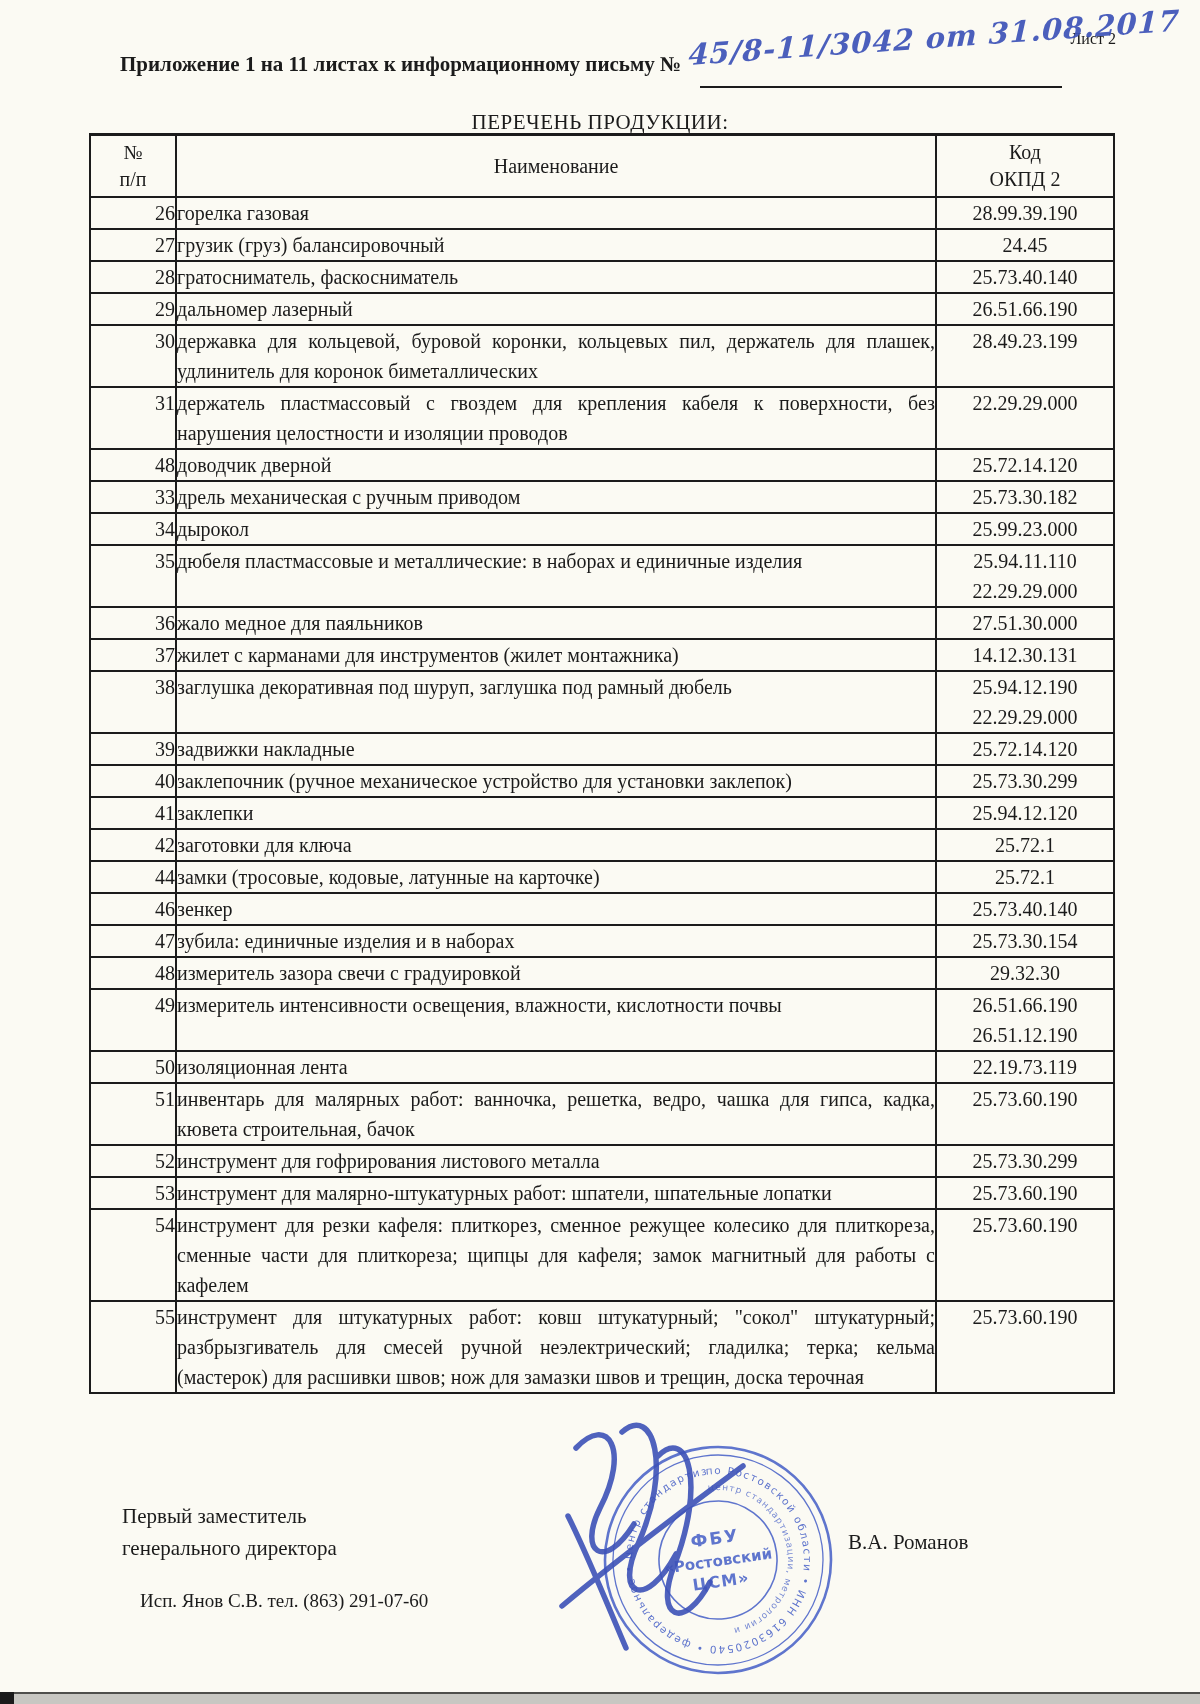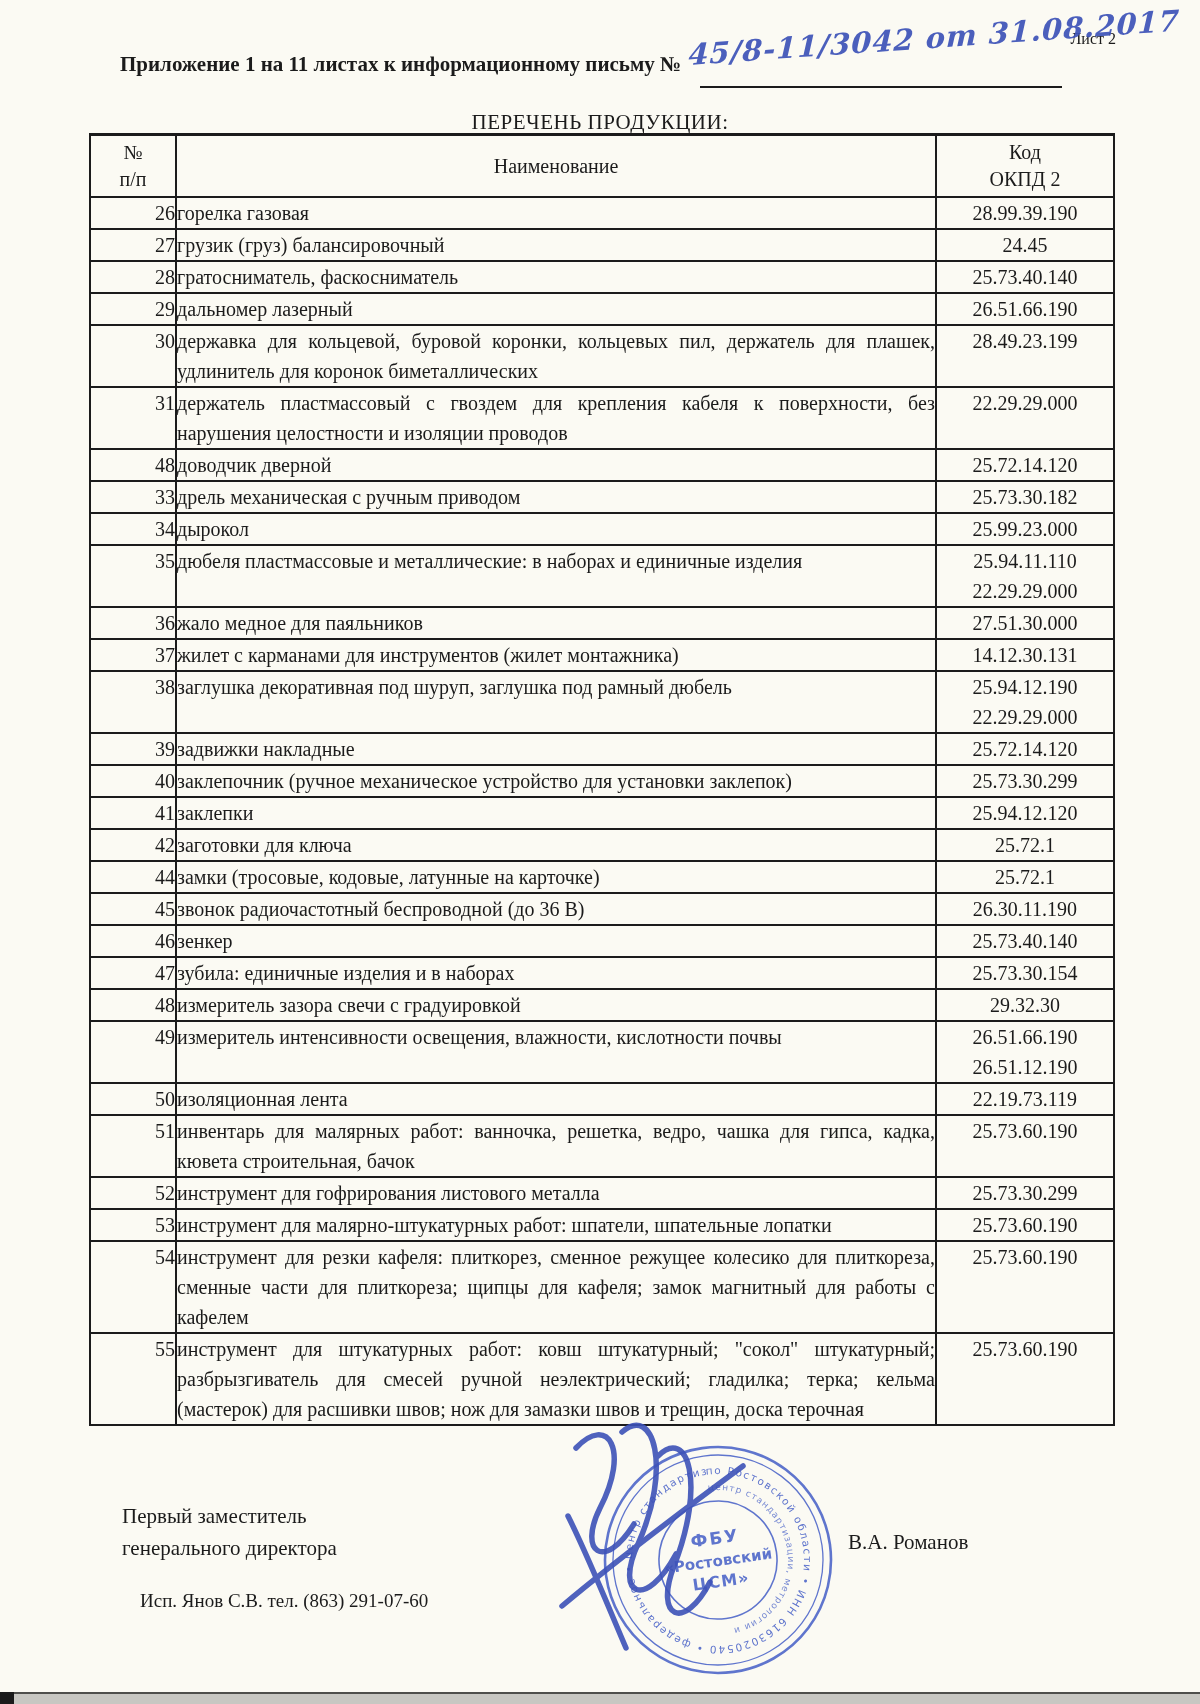--- a/index.html
+++ b/index.html
@@ -197,27 +197,20 @@
         </td>
       </tr>
       <tr>
         <td class="num-cell">44</td>
         <td class="name-cell">замки (тросовые, кодовые, латунные на карточке)</td>
         <td class="code-cell">
           <div>25.72.1</div>
         </td>
       </tr>
       <tr>
-        <td class="num-cell">45</td>
-        <td class="name-cell">звонок радиочастотный беспроводной (до 36 В)</td>
-        <td class="code-cell">
-          <div>26.30.11.190</div>
-        </td>
-      </tr>
-      <tr>
         <td class="num-cell">46</td>
         <td class="name-cell">зенкер</td>
         <td class="code-cell">
           <div>25.73.40.140</div>
         </td>
       </tr>
       <tr>
         <td class="num-cell">47</td>
         <td class="name-cell">зубила: единичные изделия и в наборах</td>
         <td class="code-cell">

